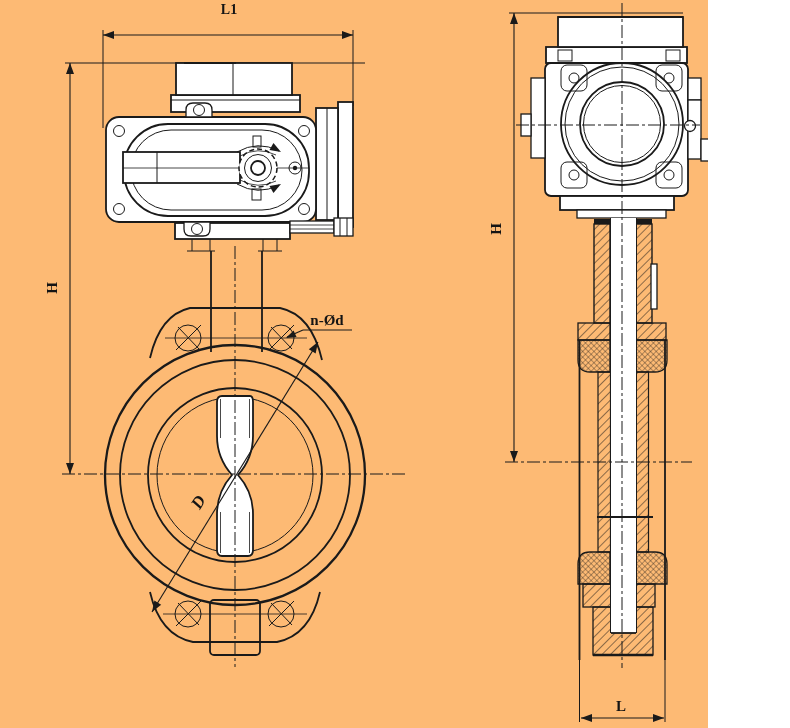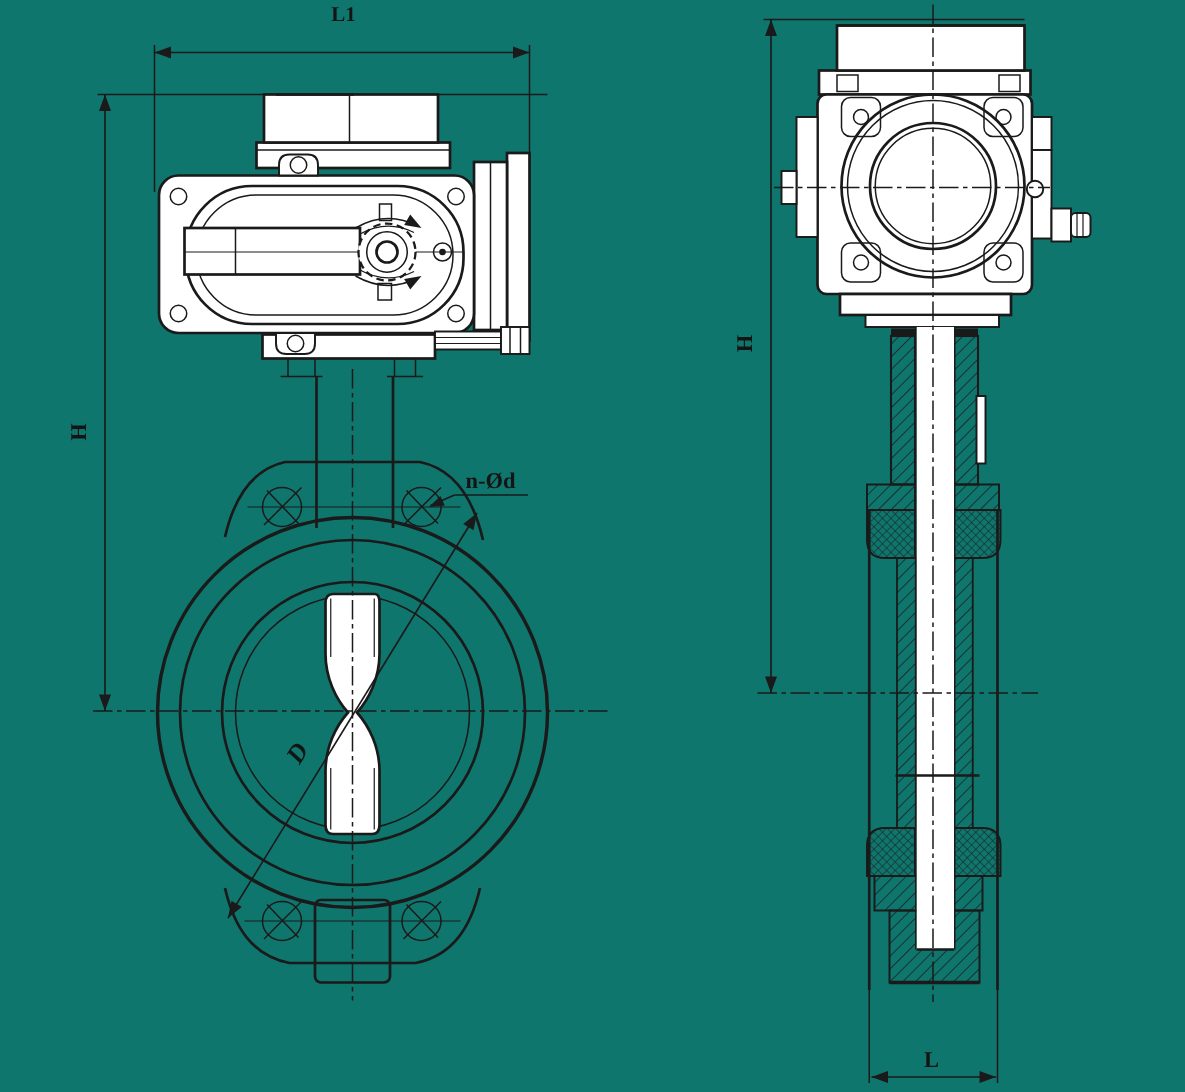--- a/index.html
+++ b/index.html
@@ -1,16 +1,16 @@
 <!DOCTYPE html>
 <html><head>
 <meta charset="utf-8">
 <style>
   html,body{margin:0;padding:0;background:#ffffff;}
-  .stage{width:790px;height:728px;background:#0f766e;position:relative;overflow:hidden;}
+  .stage{width:708px;height:728px;background:#fdba74;position:relative;overflow:hidden;}
   svg{display:block;}
   .o  {fill:none;stroke:#1a1a1a;stroke-width:1.8;}
   .o2 {fill:none;stroke:#1a1a1a;stroke-width:2.3;}
   .t  {fill:none;stroke:#1a1a1a;stroke-width:1;}
   .tt {fill:none;stroke:#1a1a1a;stroke-width:0.8;}
   .w  {fill:#ffffff;stroke:#1a1a1a;stroke-width:1.8;}
   .w1 {fill:#ffffff;stroke:#1a1a1a;stroke-width:1.3;}
   .cl {fill:none;stroke:#1a1a1a;stroke-width:1;stroke-dasharray:13 3 3 3;}
   .dim{fill:none;stroke:#1a1a1a;stroke-width:1.1;}
   .ah {fill:#1a1a1a;stroke:none;}

